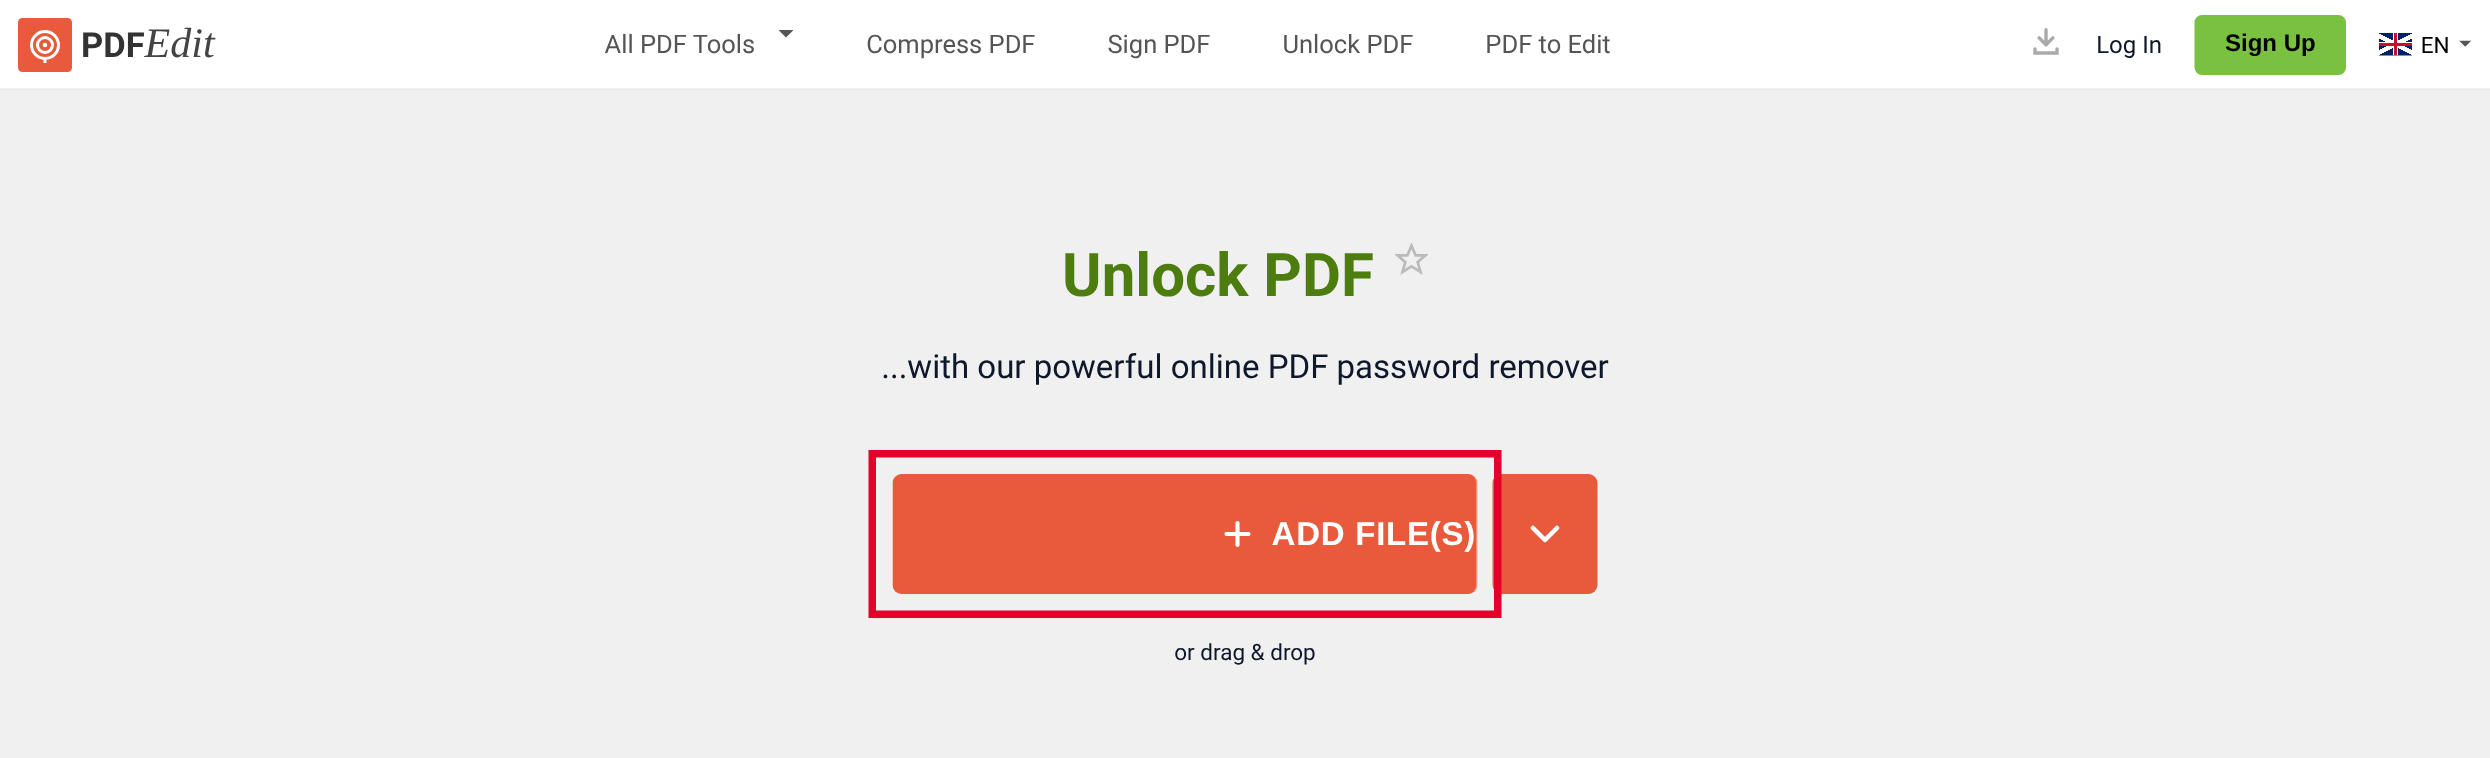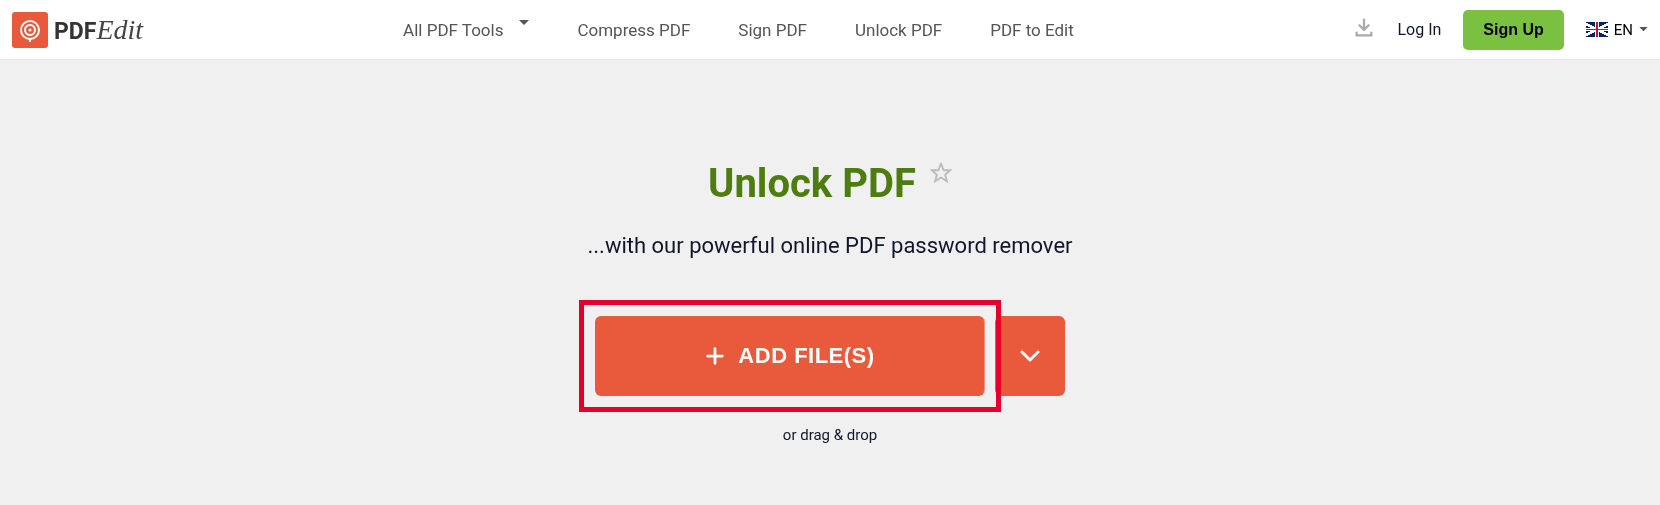--- a/index.html
+++ b/index.html
@@ -24,21 +24,21 @@
     
     .main { padding-top: 100px; text-align: center; }
     .title-row { display: flex; align-items: flex-start; justify-content: center; gap: 14px; }
     .title { font-size: 40px; font-weight: 700; color: #4d7c0f; }
     .star-icon { color: #bbb; margin-top: 2px; }
     .subtitle { font-size: 22px; color: #0f172a; margin-top: 26px; }
     
     .upload-row { display: flex; justify-content: center; margin-top: 58px; gap: 10px; align-items: center; }
     .add-wrap { position: relative; }
     .highlight-box { position: absolute; border: 5px solid #e4002b; top: -16px; left: -16px; right: -16px; bottom: -16px; pointer-events: none; }
-    .add-btn { background: #e85a3b; color: #fff; border: none; width: 390px; height: 80px; border-radius: 6px; font-size: 22px; font-weight: 700; letter-spacing: 0.5px; display: flex; align-items: center; justify-content: center; gap: 12px; cursor: pointer; border-right: 1px solid rgba(255,255,255,0.35); }
+    .add-btn { background: #e85a3b; color: #fff; border: none; width: 390px; height: 80px; border-radius: 6px; font-size: 22px; font-weight: 700; letter-spacing: 0.5px; display: flex; align-items: center; justify-content: flex-end; gap: 12px; cursor: pointer; border-right: 1px solid rgba(255,255,255,0.35); }
     .more-btn { background: #e85a3b; width: 70px; height: 80px; border: none; border-radius: 6px; display: flex; align-items: center; justify-content: center; cursor: pointer; }
     
     .drag-text { text-align: center; color: #0f172a; font-size: 15px; margin-top: 30px; }
     
     .uk-flag { width: 22px; height: 15px; position: relative; background: #012169; overflow: hidden; }
     .uk-flag::before { content: ""; position: absolute; inset: 0; background: 
       linear-gradient(to bottom, transparent 40%, #fff 40%, #fff 60%, transparent 60%),
       linear-gradient(to right, transparent 43%, #fff 43%, #fff 57%, transparent 57%),
       linear-gradient(26.5deg, transparent 44%, #fff 44%, #fff 56%, transparent 56%),
       linear-gradient(-26.5deg, transparent 44%, #fff 44%, #fff 56%, transparent 56%); }

